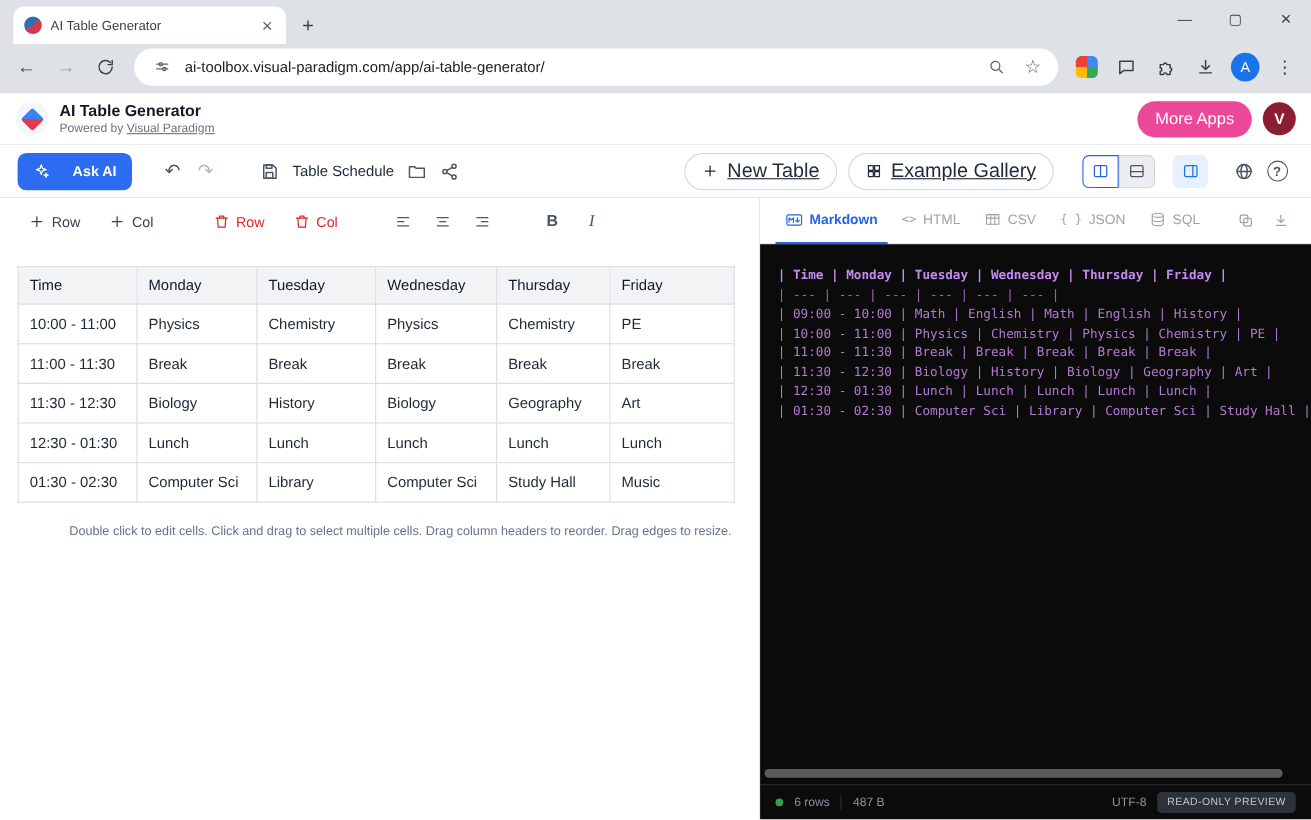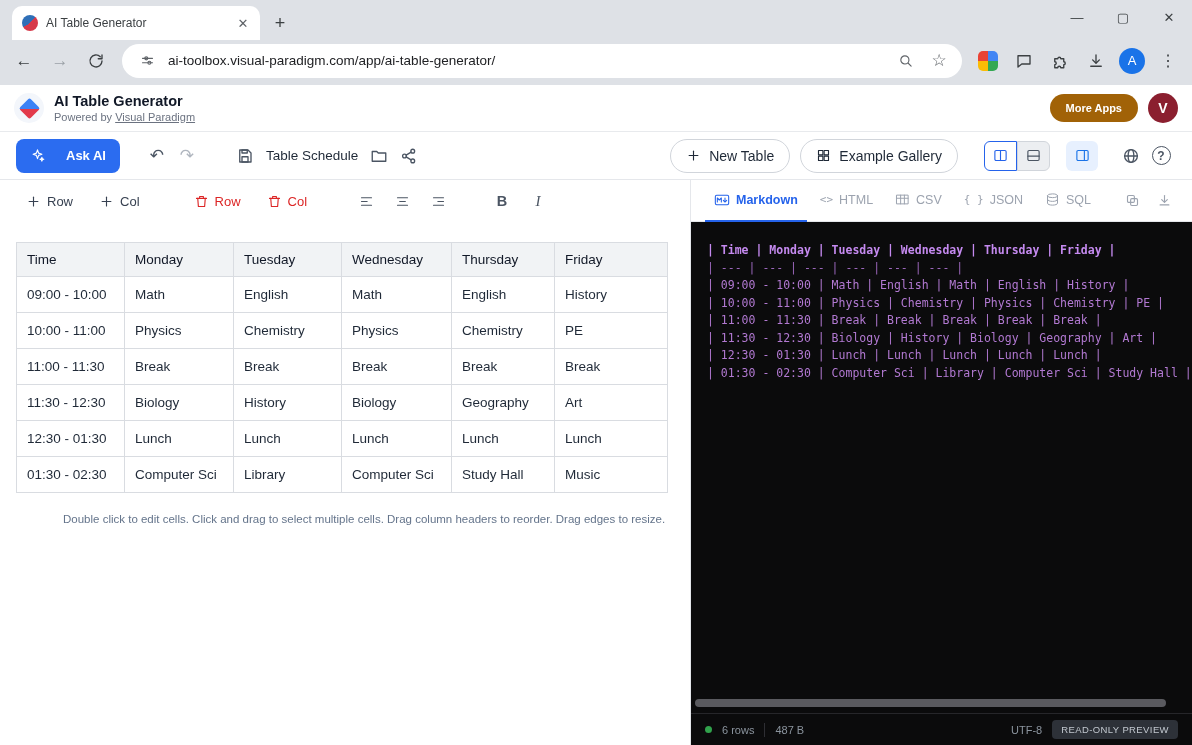--- a/index.html
+++ b/index.html
@@ -29,30 +29,30 @@
   svg.ic { width:18px; height:18px; stroke:currentColor; fill:none; stroke-width:1.8; stroke-linecap:round; stroke-linejoin:round; }
   svg.ic.sm { width:15px; height:15px; }
 
   
   .app-header { height:47px; background:#fff; border-bottom:1px solid #e8eaed; display:flex; align-items:center; padding:0 14px; gap:10px; flex:0 0 auto; }
   .vp-logo { width:30px; height:30px; border-radius:50%; background:#f3f6fb; display:flex; align-items:center; justify-content:center; }
   .vp-diamond { width:15px; height:15px; transform:rotate(45deg); background:linear-gradient(135deg,#3b82f6 0 50%, #e23a4a 50% 100%); border-radius:2px; }
   .app-title { font-size:14.5px; font-weight:bold; color:#111827; line-height:1.2; }
   .app-sub { font-size:11px; color:#6b7280; }
   .app-sub a { color:#6b7280; text-decoration:underline; cursor:pointer; }
-  .more-apps { margin-left:auto; background:#a16207; color:#fff; font-size:11px; font-weight:bold; border:none; border-radius:17px; padding:8px 16px; cursor:pointer; }
+  .more-apps { margin-left:auto; background:#ec4899; color:#fff; font-size:15px; font-weight:normal; border:none; border-radius:17px; padding:8px 16px; cursor:pointer; }
   .avatar-v { width:30px; height:30px; border-radius:50%; background:#8b1f2f; color:#fff; font-weight:bold; font-size:14px; display:flex; align-items:center; justify-content:center; cursor:pointer; }
 
   
   .main-toolbar { height:48px; background:#fff; border-bottom:1px solid #e5e7eb; display:flex; align-items:center; padding:0 16px; flex:0 0 auto; }
   .ask-ai { background:#2b6cf0; color:#fff; border:none; border-radius:8px; height:34px; padding:0 14px; font-size:13px; font-weight:bold; display:flex; align-items:center; gap:21px; cursor:pointer; }
   .tb-ic { width:30px; height:30px; display:flex; align-items:center; justify-content:center; color:#4b5563; font-size:17px; border-radius:6px; cursor:pointer; flex:0 0 auto; }
   .tb-ic.dis { color:#b0b6bf; }
   .doc-title { font-size:13.5px; color:#1f2937; margin:0 6px; cursor:text; }
-  .pill-btn { height:34px; border:1px solid #d1d5db; background:#fff; border-radius:17px; display:flex; align-items:center; gap:8px; padding:0 15px; font-size:14px; color:#1f2937; cursor:pointer; }
+  .pill-btn { height:34px; border:1px solid #d1d5db; background:#fff; border-radius:17px; display:flex; align-items:center; gap:8px; padding:0 15px; font-size:18px; color:#1f2937; cursor:pointer;text-decoration:underline; }
   .seg { display:flex; margin-left:26px; }
   .seg .seg-btn { width:33px; height:30px; background:#fff; border:1px solid #d1d5db; display:flex; align-items:center; justify-content:center; color:#4b5563; cursor:pointer; }
   .seg .seg-btn:first-child { border-radius:6px 0 0 6px; }
   .seg .seg-btn:last-child { border-radius:0 6px 6px 0; background:#eceef1; }
   .seg .seg-btn.active { border:1.5px solid #2563eb; color:#2563eb; z-index:1; }
   .blue-panel-btn { width:32px; height:30px; background:#e7f0fe; border:none; border-radius:6px; color:#1a73e8; display:flex; align-items:center; justify-content:center; margin-left:16px; cursor:pointer; }
   .help-circle { width:19px; height:19px; border:1.6px solid #4b5563; border-radius:50%; display:flex; align-items:center; justify-content:center; font-size:12px; font-weight:bold; color:#4b5563; }
 
   
   .content { flex:1; display:flex; min-height:0; }
@@ -342,28 +342,20 @@
               <tr>
                 <th>Time</th>
                 <th>Monday</th>
                 <th>Tuesday</th>
                 <th>Wednesday</th>
                 <th>Thursday</th>
                 <th>Friday</th>
               </tr>
             </thead>
           <tbody>
-              <tr>
-                <td>09:00 - 10:00</td>
-                <td>Math</td>
-                <td>English</td>
-                <td>Math</td>
-                <td>English</td>
-                <td>History</td>
-              </tr>
               <tr>
                 <td>10:00 - 11:00</td>
                 <td>Physics</td>
                 <td>Chemistry</td>
                 <td>Physics</td>
                 <td>Chemistry</td>
                 <td>PE</td>
               </tr>
               <tr>
                 <td>11:00 - 11:30</td>

